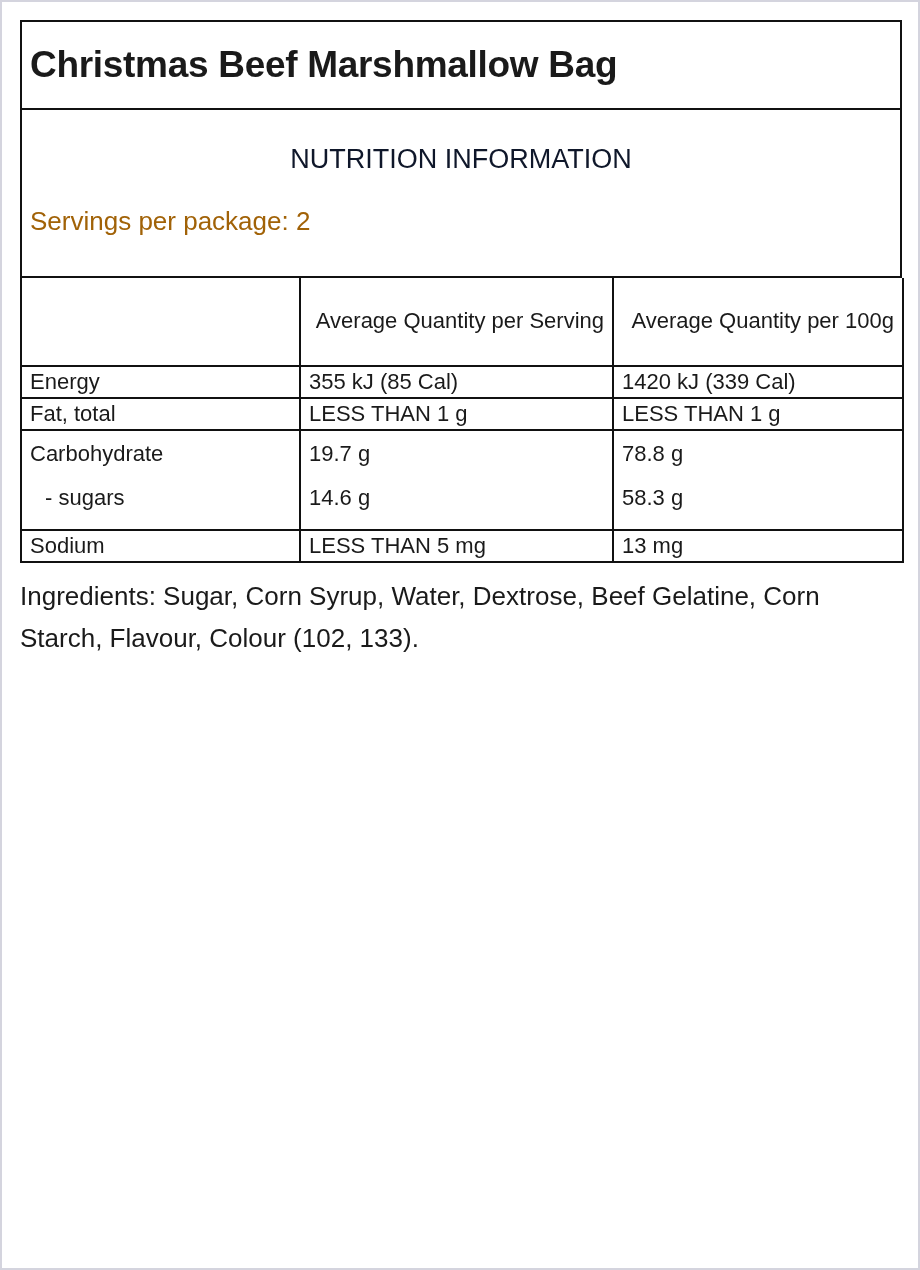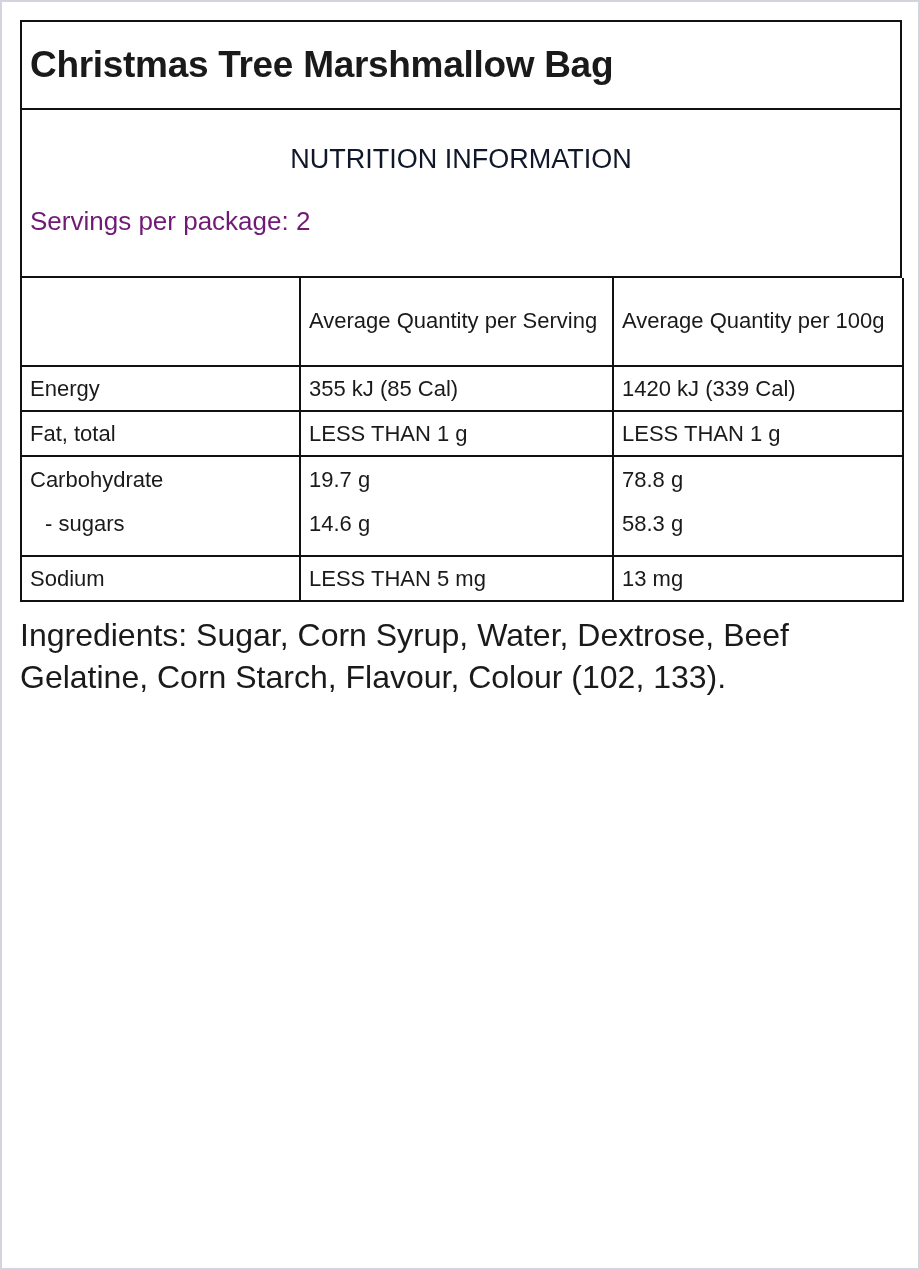--- a/index.html
+++ b/index.html
@@ -33,60 +33,60 @@
     .info-box {
       border: 2px solid #111; border-top: none;
       height: 168px; box-sizing: border-box;
       position: relative;
     }
     .info-heading {
       position: absolute; left: 0; right: 0; top: 34px;
       text-align: center; font-size: 27px; font-weight: 500; color: #0f172a;
     }
     .serv {
-      position: absolute; left: 8px; font-size: 26px; color: #701a75;
+      position: absolute; left: 8px; font-size: 26px; color: #a16207;
     }
     .serv.s1 { top: 96px; }
     .serv.s2 { top: 128px; }
     table {
       border-collapse: collapse;
       width: 882px;
       table-layout: fixed;
       font-size: 22px;
     }
     td, th {
       border: 2px solid #111;
       padding: 0 8px;
       font-weight: normal;
       text-align: left;
       vertical-align: middle;
       color: #1a1a1a;
     }
-    th { text-align: left; line-height: 36px; padding-top: 6px; padding-bottom: 8px; }
+    th { text-align: right; line-height: 36px; padding-top: 6px; padding-bottom: 8px; }
     col.c1 { width: 279px; }
     col.c2 { width: 313px; }
     col.c3 { width: 290px; }
     tr.hdr { height: 88px; }
-    tr.std { height: 45px; margin-left: 28px; }
+    tr.std { height: 32px; margin-left: 28px; }
     tr.carb td { height: 90px; padding-top: 0; padding-bottom: 8px; }
     .sub-line { display: block; line-height: 44px; }
     .indent { padding-left: 15px; }
     .ingredients {
       margin-top: 12px;
-      font-size: 32px; line-height: 42px; color: #1a1a1a;
+      font-size: 26px; line-height: 42px; color: #1a1a1a;
       width: 882px;
     }
   </style>
 </head>
 <body>
 
 <div class="frame">
   <div class="panel">
     <div class="title-box">
-      <h1 class="title">Christmas Tree Marshmallow Bag</h1>
+      <h1 class="title">Christmas Beef Marshmallow Bag</h1>
     </div>
     <div class="info-box">
       <div class="info-heading">NUTRITION INFORMATION</div>
       <div class="serv s1">Servings per package: 2</div>
     </div>
     <table>
       <colgroup>
           <col class="c1">
           <col class="c2">
           <col class="c3">

